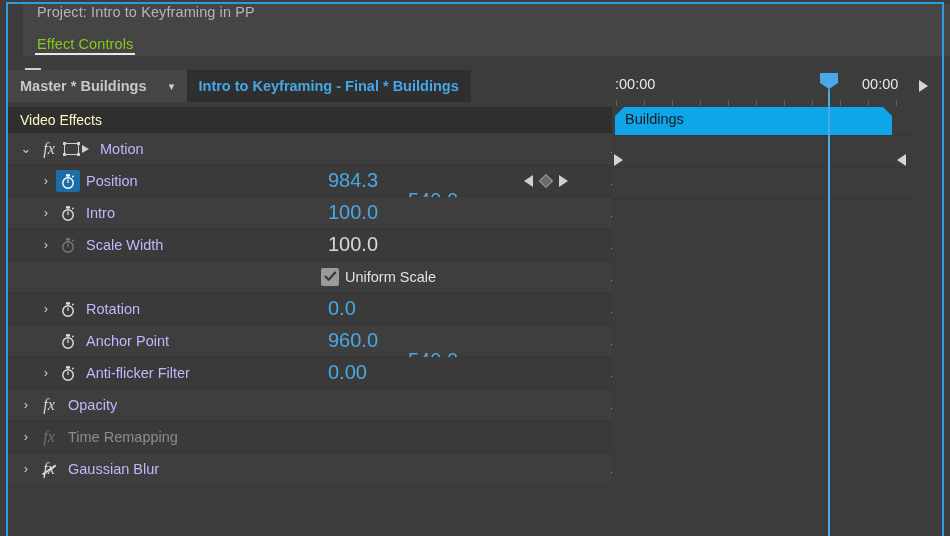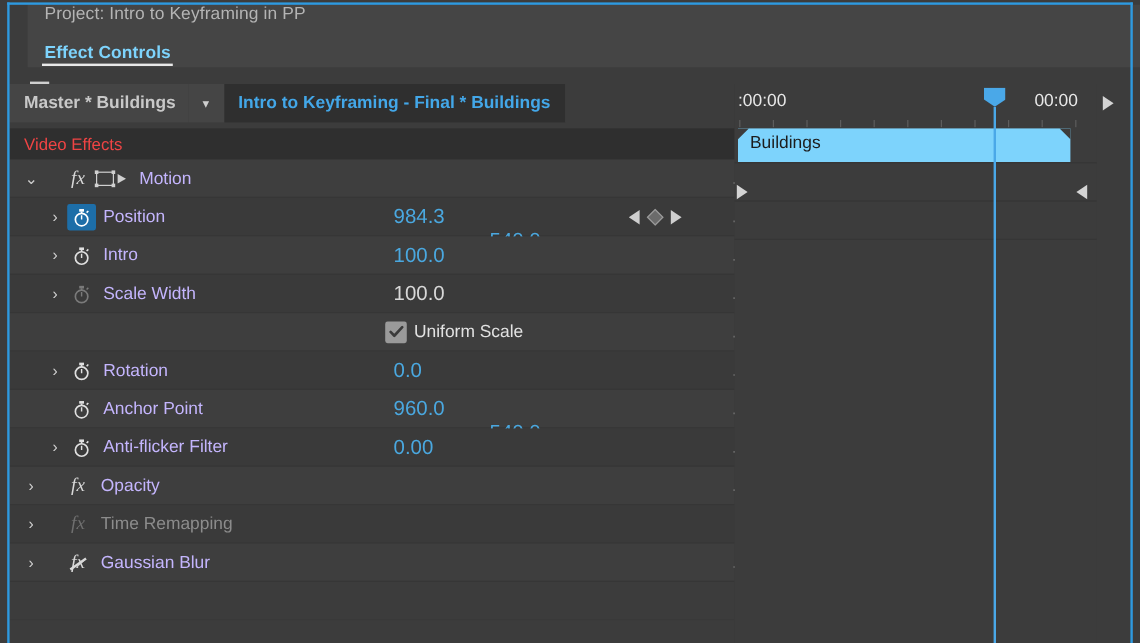--- a/index.html
+++ b/index.html
@@ -35,21 +35,21 @@
     display: flex; align-items: center;
     padding: 0 14px;
     position: relative;
   }
   .tab-label {
     font-size: 14.5px;
     color: #b4b4b4;
     letter-spacing: .1px;
     padding-bottom: 16px;
   }
-  .tab.active .tab-label { color: #7dd3fc; font-weight: bold; }
+  .tab.active .tab-label { color: #84cc16; font-weight: normal; }
   .tab.active .tab-underline {
     position: absolute;
     left: 12px; right: 12px;
     bottom: 13px;
     height: 2px;
     background: #e8e8e8;
   }
   .panel-menu {
     display: flex; flex-direction: column; justify-content: center;
     gap: 3px;
@@ -101,21 +101,21 @@
   }
 
   
   .ve-header {
     position: absolute; left: 8px; top: 107px;
     width: 630px; height: 26px;
     background: #2f2f2f;
     display: flex; align-items: center;
     padding-left: 12px;
   }
-  .ve-title { font-size: 14px; color: #ef4444; }
+  .ve-title { font-size: 14px; color: #fef9c3; }
   .ve-collapse {
     position: absolute; right: 10px; top: 50%;
     transform: translateY(-50%);
     width: 0; height: 0;
     border-bottom: 7px solid #d4d4d4;
     border-left: 6px solid transparent;
     border-right: 6px solid transparent;
   }
 
   
@@ -144,21 +144,21 @@
   .ind-0 { margin-left: 10px; }
   .ind-1 { margin-left: 30px; }
 
   .fx-icon {
     flex: 0 0 auto;
     width: 22px; text-align:center;
     font-style: italic;
     font-family: "Liberation Serif", serif;
     font-size: 16px;
     color: #d8d8d8;
-    margin-left: 20px;
+    margin-left: 4px;
   }
   .fx-icon.dim { color: #6f6f6f; }
   .fx-icon.blurfx { position: relative; }
   .fx-icon.blurfx::after {
     content: "";
     position: absolute; left: 3px; top: 50%;
     width: 16px; height: 1.5px;
     background: #d8d8d8;
     transform: rotate(-35deg);
   }
@@ -202,21 +202,21 @@
     font-size: 14.5px;
     color: #c4b5fd;
     margin-left: 6px;
     white-space: nowrap;
   }
   .plabel.dim { color: #8c8c8c; }
   .plabel.title { margin-left: 8px; }
 
   .pval {
     position: absolute;
-    font-size: 17px;
+    font-size: 20px;
     color: #4aa8e0;
     white-space: nowrap;
   }
   .pval.dim { color: #d8d8d8; }
   .pval.v1 { left: 320px; }
   .pval.v2 { left: 400px; margin-top: 40px; }
 
   
   .kfnav {
     position:absolute; left: 516px; top:50%;
@@ -295,21 +295,21 @@
     z-index: 5;
   }
   .playhead-line {
     position:absolute; left: 216px; top: 19px; bottom: 0;
     width: 2px; background: #4aa8e8;
     z-index: 6;
   }
   .tl-clipbar {
     position:absolute; left: 3px; top: 37px;
     width: 277px; height: 28px;
-    background: #7dd3fc;
+    background: #0ea5e9;
     z-index: 2;
   }
   .tl-clipbar::before {
     content:"";
     position:absolute; left:0; top:0;
     width:0;height:0;
     border-left: 9px solid #3c3c3c;
     border-bottom: 9px solid transparent;
   }
   .tl-clipbar::after {

